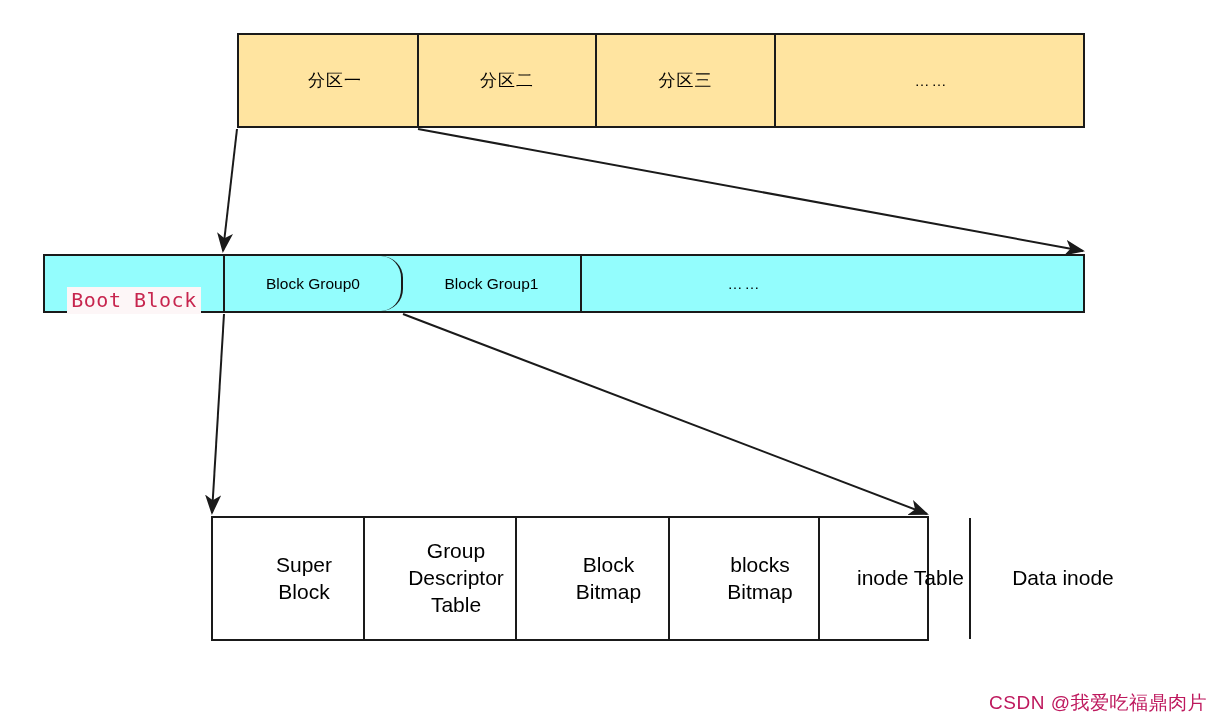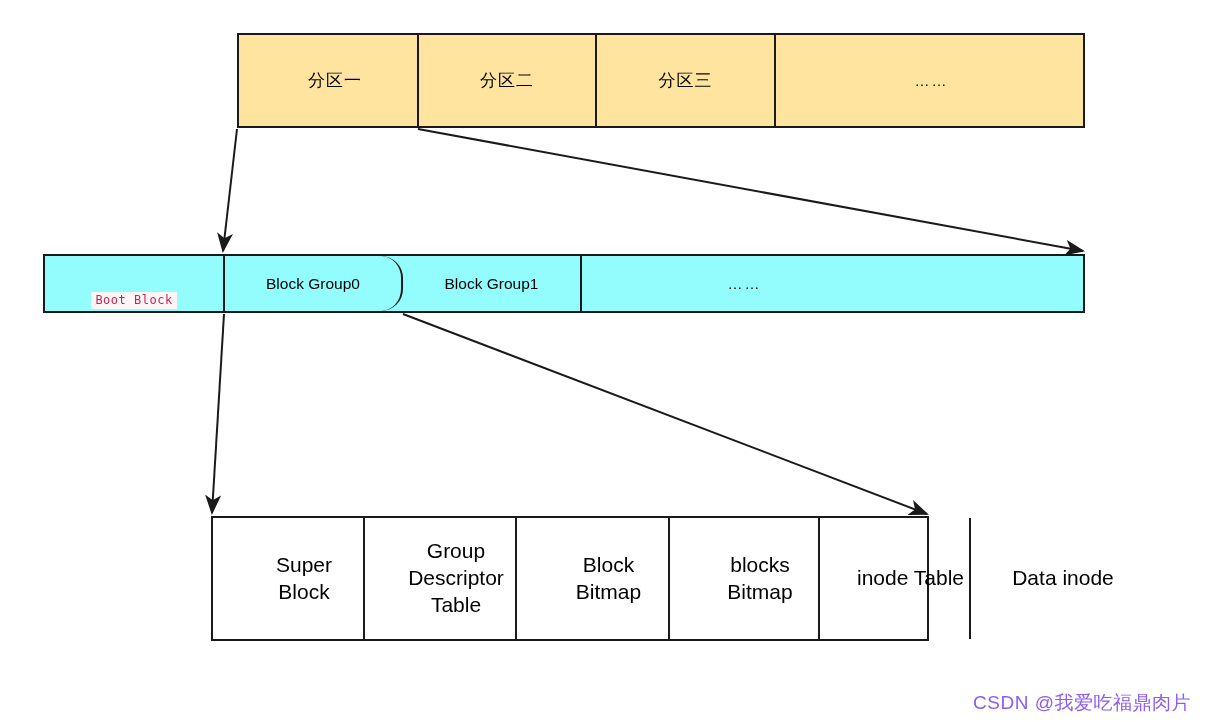--- a/index.html
+++ b/index.html
@@ -71,21 +71,21 @@
     font-size: 15.5px;
   }
   #blockgroup-row .cell.ellipsis {
     letter-spacing: 2px;
     font-size: 15px;
   }
   .code-chip {
     font-family: "DejaVu Sans Mono", "Liberation Mono", monospace;
     color: #c7254e;
     background: #fdf6f7;
-    font-size: 12px;
+    font-size: 20px;
     letter-spacing: 0.5px;
     padding: 1px 4px;
     white-space: nowrap;
     margin-top: 34px;
   }
 
   
   #grouplayout-row {
     left: 211px;
     top: 516px;
@@ -96,24 +96,24 @@
   }
   #grouplayout-row .cell {
     font-size: 21px;
     border-right-width: 2px;
     margin-left: 32px;
   }
 
   
   #watermark {
     position: absolute;
-    right: 28px;
+    right: 12px;
     bottom: 6px;
     font-size: 19px;
-    color: #8b5cf6;
+    color: #be185d;
     letter-spacing: 0.5px;
     user-select: none;
   }
 </style>
 </head>
 <body>
 
 <svg id="canvas" viewBox="0 0 1219 722" xmlns="http://www.w3.org/2000/svg">
   <defs>
     <marker id="arrowhead" markerWidth="10" markerHeight="8" refX="9" refY="4" orient="auto" markerUnits="strokeWidth">

